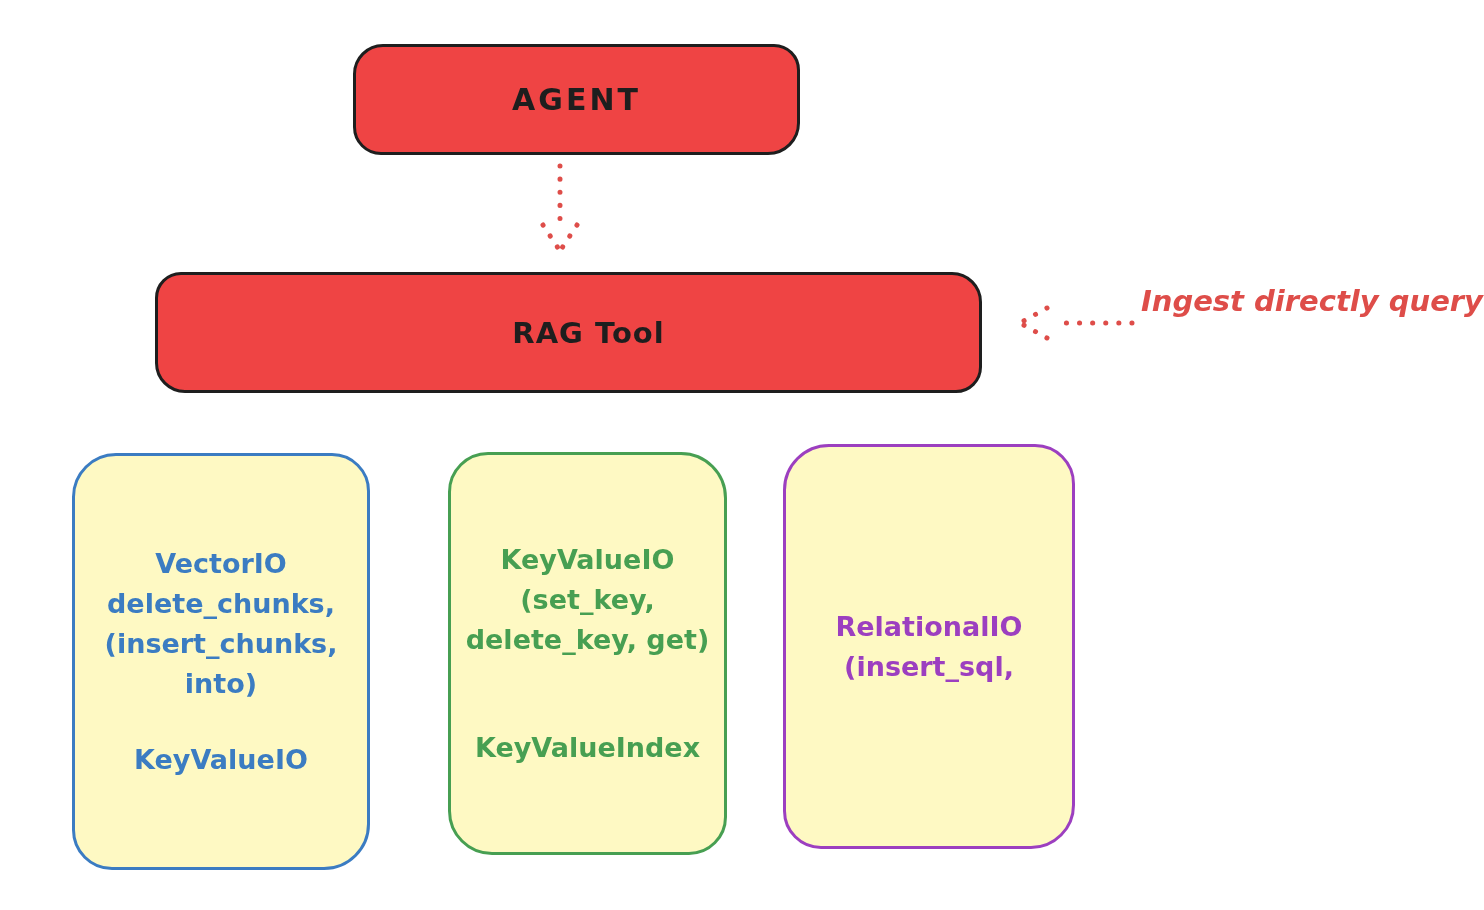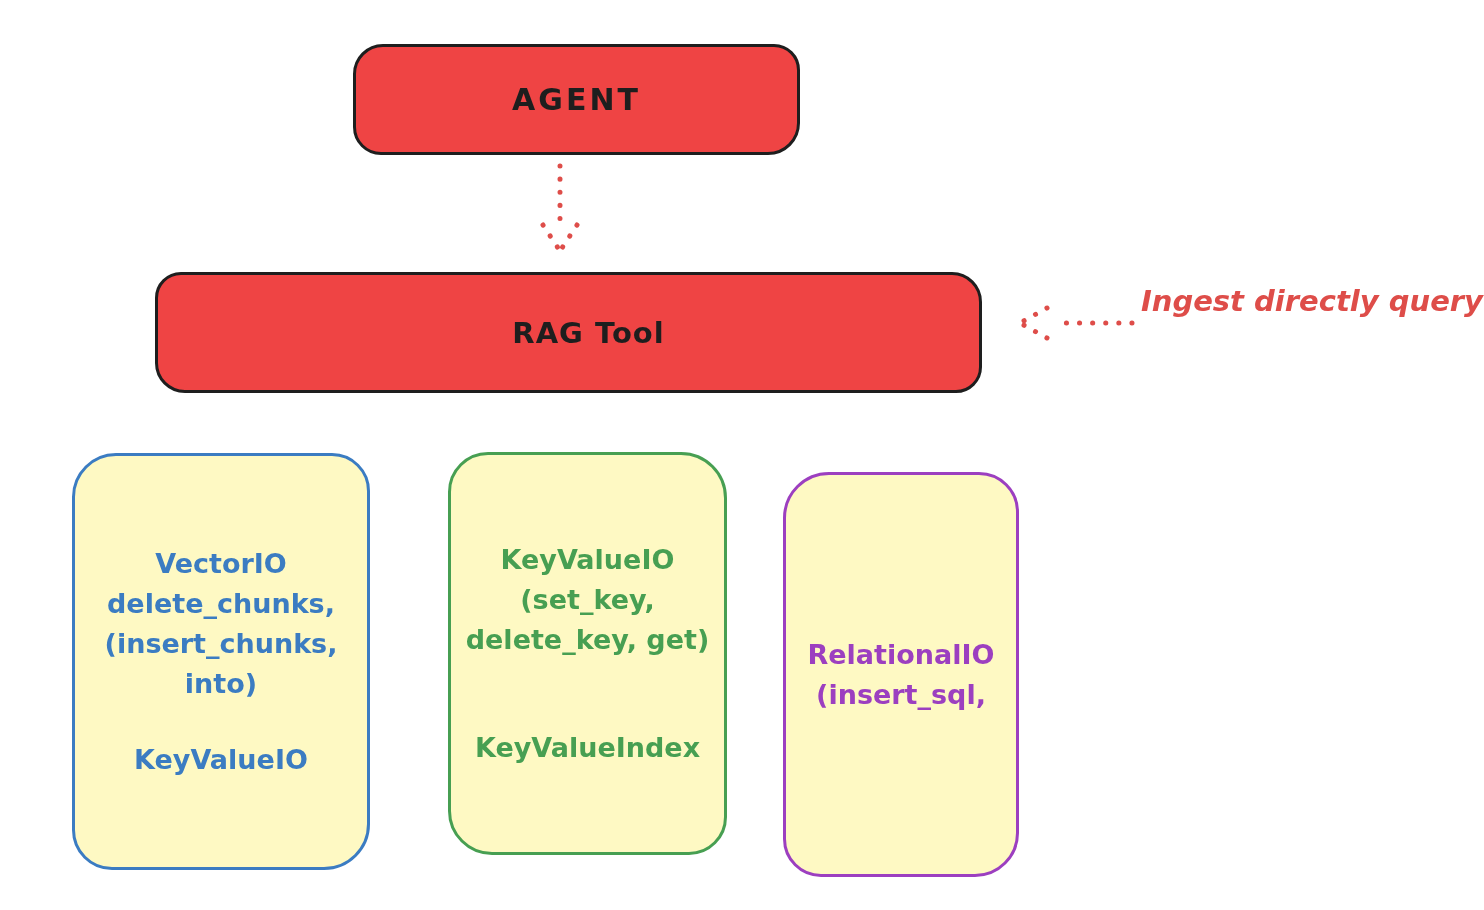--- a/index.html
+++ b/index.html
@@ -66,21 +66,21 @@
     left: 72px; top: 453px; width: 298px; height: 417px;
     border-radius: 44px 38px 46px 40px;
     border-color: #3b7cc2; color: #3b7cc2;
   }
   .ionode-keyvalue {
     left: 448px; top: 452px; width: 279px; height: 403px;
     border-radius: 40px 46px 38px 44px;
     border-color: #479f52; color: #479f52; gap: 32px;
   }
   .ionode-relational {
-    left: 783px; top: 472px; width: 236px; height: 405px;
+    left: 783px; top: 444px; width: 292px; height: 405px;
     border-radius: 46px 40px 44px 38px;
     border-color: #9c3fc0; color: #9c3fc0;
   }
 
   
   .arrow { position: absolute; }
   .arrow path, .arrow line {
     stroke: #de4d49;
     stroke-width: 5;
     stroke-linecap: round;

